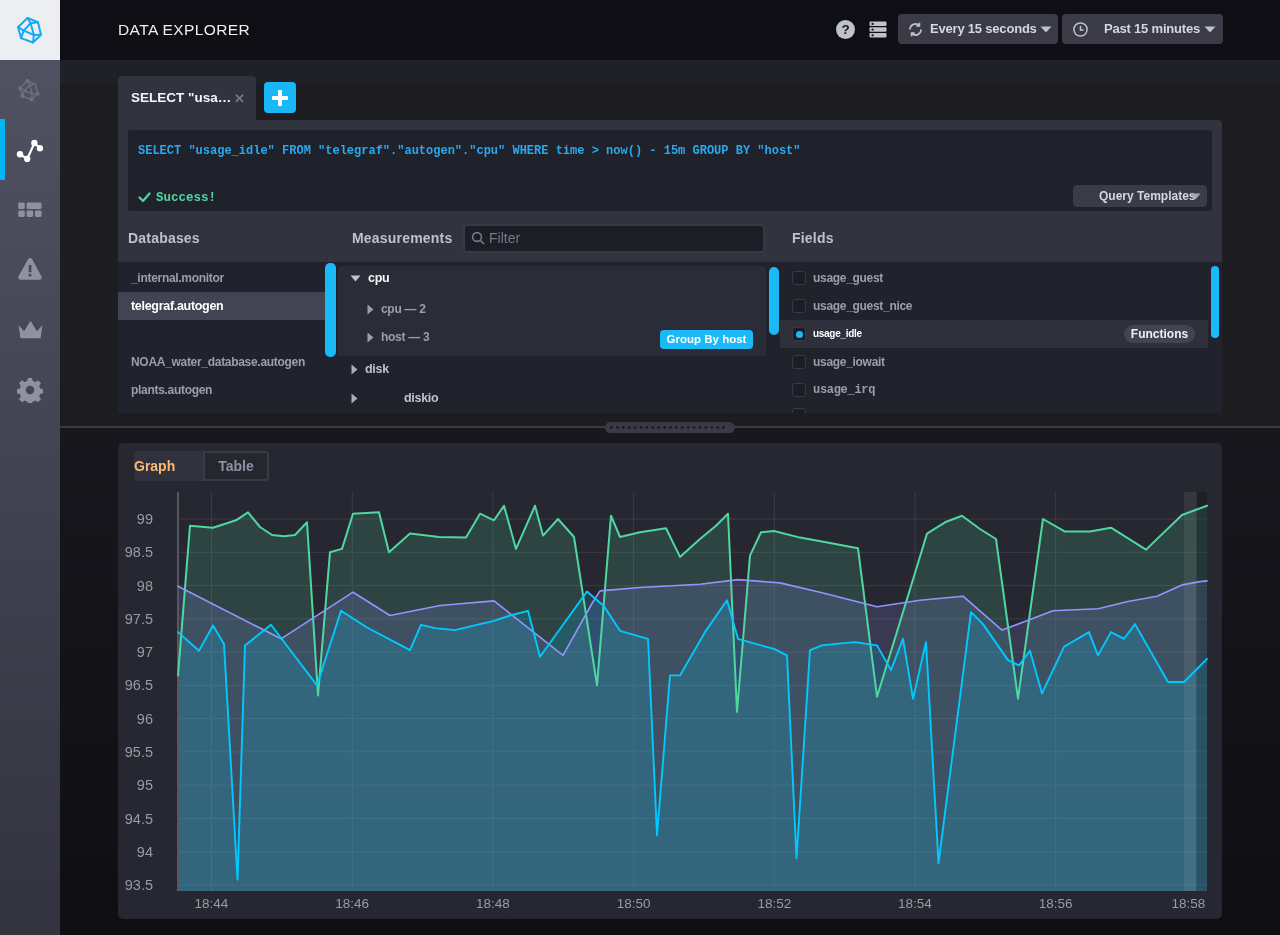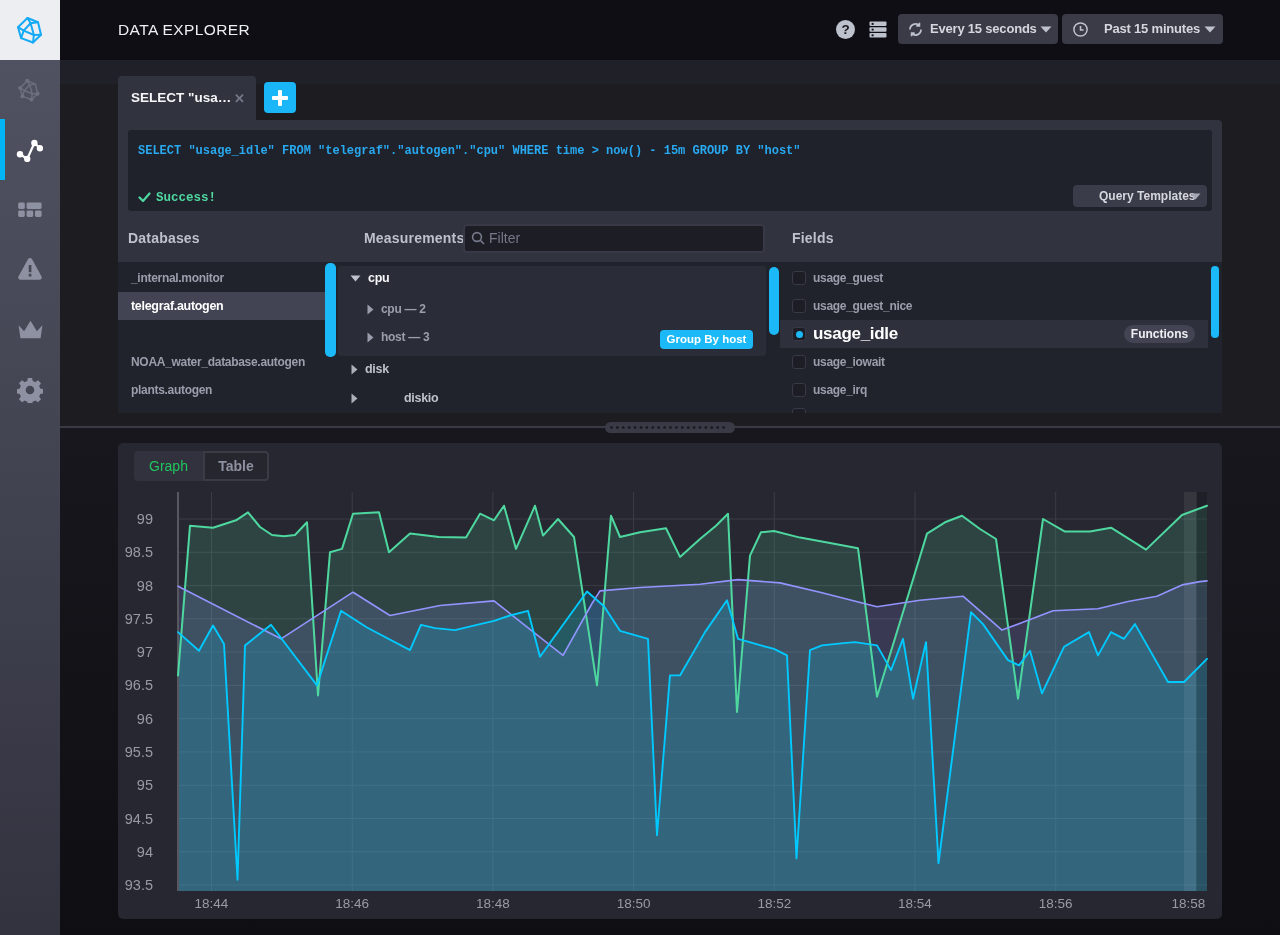--- a/index.html
+++ b/index.html
@@ -136,21 +136,21 @@
     </svg>
   <div class="abs" style="left:156px;top:191px;font-family:'Liberation Mono',monospace;font-size:12.5px;font-weight:bold;color:#4ED8A0;">Success!</div>
 
   <div class="abs" style="left:1073px;top:185px;width:134px;height:22px;background:#3b3c49;border-radius:4px;"></div>
   <div class="abs" style="left:1083px;top:185px;height:22px;line-height:22px;font-size:12px;font-weight:bold;color:#d4d7dd;margin-left:16px;">Query Templates</div>
   <svg class="abs" style="left:1190px;top:193px" width="11" height="7" viewBox="0 0 11 7">
       <path d="M0.5 0.5 H10.5 L5.5 6.5 Z" fill="#a4a8b6"></path>
     </svg>
 
   <div class="abs" style="left:128px;top:230px;font-size:14px;font-weight:bold;color:#bec2cc;letter-spacing:.2px;">Databases</div>
-  <div class="abs" style="left:352px;top:230px;font-size:14px;font-weight:bold;color:#bec2cc;letter-spacing:.2px;margin-left:12px;">Measurements</div>
+  <div class="abs" style="left:352px;top:230px;font-size:14px;font-weight:bold;color:#bec2cc;letter-spacing:.2px;">Measurements</div>
   <div class="abs" style="left:792px;top:230px;font-size:14px;font-weight:bold;color:#bec2cc;letter-spacing:.2px;">Fields</div>
 
   <div class="abs" style="left:463px;top:224px;width:302px;height:29px;background:#1c1d25;border:2px solid #383846;border-radius:4px;"></div>
   <svg class="abs" style="left:471px;top:231px" width="14" height="14" viewBox="0 0 14 14">
       <circle cx="6" cy="6" r="4.4" fill="none" stroke="#757888" stroke-width="1.6"></circle>
       <line x1="9.4" y1="9.4" x2="13" y2="13" stroke="#757888" stroke-width="1.6"></line>
     </svg>
   <div class="abs" style="left:489px;top:224px;height:29px;line-height:29px;font-size:14px;color:#757888;">Filter</div>
 
   <div class="abs" style="left:118px;top:262px;width:218px;height:151px;background:#20222c;overflow:hidden;">
@@ -188,26 +188,26 @@
   <div class="abs" style="left:769px;top:267px;width:10px;height:68px;background:#1bb9f7;border-radius:5px;"></div>
 
   <div class="abs" style="left:780px;top:262px;width:442px;height:151px;background:#20222c;overflow:hidden;">
     <div style="position:absolute;left:0;top:58px;width:428px;height:28px;background:#2e303b;"></div>
     <div style="position:absolute;left:12px;top:9px;width:14px;height:14px;background:#1c1d25;border:1.5px solid #383846;border-radius:3px;"></div>
     <div style="position:absolute;left:33px;top:2px;height:28px;line-height:28px;font-size:12px;letter-spacing:-0.3px;font-weight:600;color:#9b9eab;">usage_guest</div>
     <div style="position:absolute;left:12px;top:37px;width:14px;height:14px;background:#1c1d25;border:1.5px solid #383846;border-radius:3px;"></div>
     <div style="position:absolute;left:33px;top:30px;height:28px;line-height:28px;font-size:12px;letter-spacing:-0.3px;font-weight:600;color:#9b9eab;">usage_guest_nice</div>
     <div style="position:absolute;left:12px;top:65px;width:14px;height:14px;background:#1c1d25;border:1.5px solid #383846;border-radius:3px;"></div>
     <div style="position:absolute;left:15.5px;top:68.5px;width:7px;height:7px;background:#1bb9f7;border-radius:50%;"></div>
-    <div style="position:absolute;left:33px;top:58px;height:24px;line-height:28px;font-size:17px;letter-spacing:-0.3px;font-weight:bold;color:#ffffff;">usage_idle</div>
+    <div style="position:absolute;left:33px;top:58px;height:24px;line-height:28px;font-size:10px;letter-spacing:-0.3px;font-weight:bold;color:#ffffff;">usage_idle</div>
     <div style="position:absolute;left:344px;top:63px;width:71px;height:18px;background:#434453;border-radius:9px;text-align:center;line-height:18px;font-size:12px;font-weight:bold;color:#eeeff2;">Functions</div>
     <div style="position:absolute;left:12px;top:93px;width:14px;height:14px;background:#1c1d25;border:1.5px solid #383846;border-radius:3px;"></div>
     <div style="position:absolute;left:33px;top:86px;height:28px;line-height:28px;font-size:12px;letter-spacing:-0.3px;font-weight:600;color:#9b9eab;">usage_iowait</div>
     <div style="position:absolute;left:12px;top:121px;width:14px;height:14px;background:#1c1d25;border:1.5px solid #383846;border-radius:3px;"></div>
-    <div style="position:absolute;left:33px;top:114px;height:28px;line-height:28px;font-size:12px;letter-spacing:-0.3px;font-weight:600;color:#9b9eab;">usage_irq</div>
+    <div style="position:absolute;left:33px;top:114px;height:28px;line-height:28px;font-size:12px;letter-spacing:-0.3px;font-weight:600;color:#9b9eab;font-family:Liberation Mono, monospace;">usage_irq</div>
     <div style="position:absolute;left:12px;top:146px;width:14px;height:14px;background:#1c1d25;border:1.5px solid #383846;border-radius:3px;"></div>
   </div>
   <div class="abs" style="left:1211px;top:266px;width:8px;height:72px;background:#1bb9f7;border-radius:4px;"></div>
 
   <div class="abs" style="left:60px;top:426px;width:1220px;height:2px;background:#3a3a46;z-index:3;"></div>
   <div class="abs" style="left:605px;top:422px;width:130px;height:11px;background:#3a3a46;border-radius:5.5px;z-index:3;"></div>
   <svg class="abs" style="left:605px;top:422px;z-index:4" width="130" height="11" viewBox="0 0 130 11">
       <g fill="#17171e">
         <circle cx="6.5" cy="5.5" r="1.35"></circle>
         <circle cx="12.4" cy="5.5" r="1.35"></circle>
@@ -229,21 +229,21 @@
         <circle cx="106.8" cy="5.5" r="1.35"></circle>
         <circle cx="112.7" cy="5.5" r="1.35"></circle>
         <circle cx="118.6" cy="5.5" r="1.35"></circle>
       </g>
     </svg>
 
   <div class="abs" style="left:60px;top:428px;width:1220px;height:507px;background:linear-gradient(180deg,#18171d 0%,#0e0e13 100%);"></div>
 
   <div class="abs" style="left:118px;top:443px;width:1104px;height:476px;background:#272731;border-radius:5px;"></div>
 
-  <div class="abs" style="left:134px;top:451px;width:69px;height:30px;background:#31323e;border-radius:4px 0 0 4px;text-align:center;line-height:30px;font-size:14px;font-weight:normal;color:#22c55e;">Graph</div>
+  <div class="abs" style="left:134px;top:451px;width:69px;height:30px;background:#31323e;border-radius:4px 0 0 4px;text-align:left;line-height:30px;font-size:14px;font-weight:bold;color:#fdba74;">Graph</div>
   <div class="abs" style="left:203px;top:451px;width:66px;height:30px;background:#26262e;border:2px solid #3a3b45;border-radius:0 4px 4px 0;text-align:center;line-height:26px;font-size:14px;font-weight:bold;color:#8e91a1;">Table</div>
 
   <svg width="1104" height="476" viewBox="0 0 1104 476" style="position:absolute;left:118px;top:443px">
 <g stroke="#3b3c45" stroke-width="1">
         <line x1="93.5" y1="49.0" x2="93.5" y2="448.0"></line>
         <line x1="234.2" y1="49.0" x2="234.2" y2="448.0"></line>
         <line x1="374.9" y1="49.0" x2="374.9" y2="448.0"></line>
         <line x1="515.6" y1="49.0" x2="515.6" y2="448.0"></line>
         <line x1="656.3" y1="49.0" x2="656.3" y2="448.0"></line>
         <line x1="797.0" y1="49.0" x2="797.0" y2="448.0"></line>

